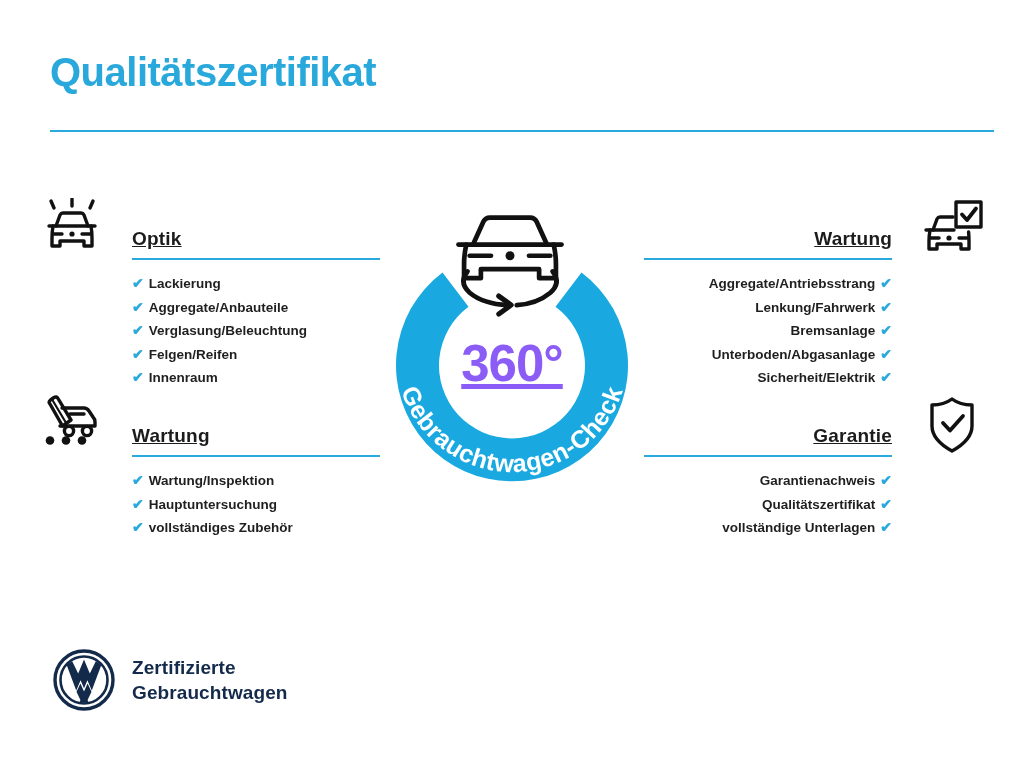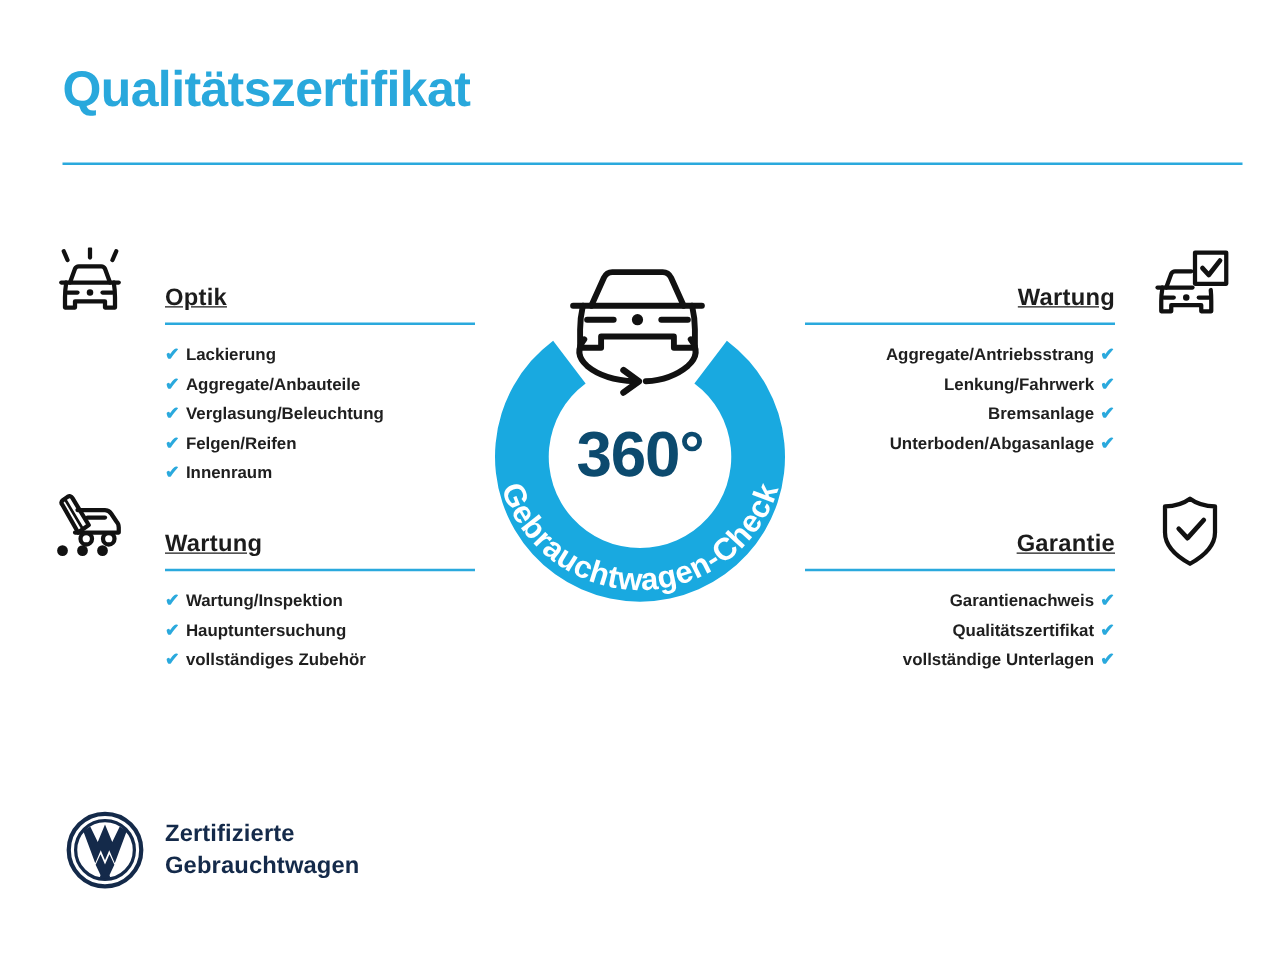--- a/index.html
+++ b/index.html
@@ -116,22 +116,23 @@
   }
   #badge svg { display: block; }
   #badge-degrees {
     position: absolute;
     left: 0;
     top: 138px;
     width: 276px;
     text-align: center;
     font-size: 51px;
     font-weight: bold;
-    color: #0c4a6e;
+    color: #8b5cf6;
     letter-spacing: -1px;
+    text-decoration: underline;
   }
 
   
   #vw-logo-block {
     position: absolute;
     left: 52px;
     top: 648px;
     display: flex;
     align-items: center;
   }
@@ -193,20 +194,21 @@
       </svg>
     </span>
     <span class="sec-title">Wartung</span>
     <span class="sec-rule"></span>
   </div>
   <ul class="sec-list">
     <li><span>Aggregate/Antriebsstrang</span><span class="check">✔</span></li>
     <li><span>Lenkung/Fahrwerk</span><span class="check">✔</span></li>
     <li><span>Bremsanlage</span><span class="check">✔</span></li>
     <li><span>Unterboden/Abgasanlage</span><span class="check">✔</span></li>
+    <li><span>Sicherheit/Elektrik</span><span class="check">✔</span></li>
   </ul>
 </div>
 
 <div class="section left" id="sec-wartung" style="top:413px;">
   <div class="sec-head">
     <span class="sec-icon">
       <svg viewBox="0 0 64 62" width="64" height="62" fill="none" stroke="#111111" stroke-width="3.4" stroke-linecap="round" stroke-linejoin="round">
         <path d="M10 9 Q8 7 10.5 5 L14 2.5 Q16.5 1 18 3.5 L31 25 L22.5 31 Z"></path>
         <path d="M13 6 L25.5 27" stroke-width="2.2"></path>
         <path d="M22 13 L44 13 Q47 13 49 16 L53 22 Q55 24 55 27 L55 31 L20 31"></path>

